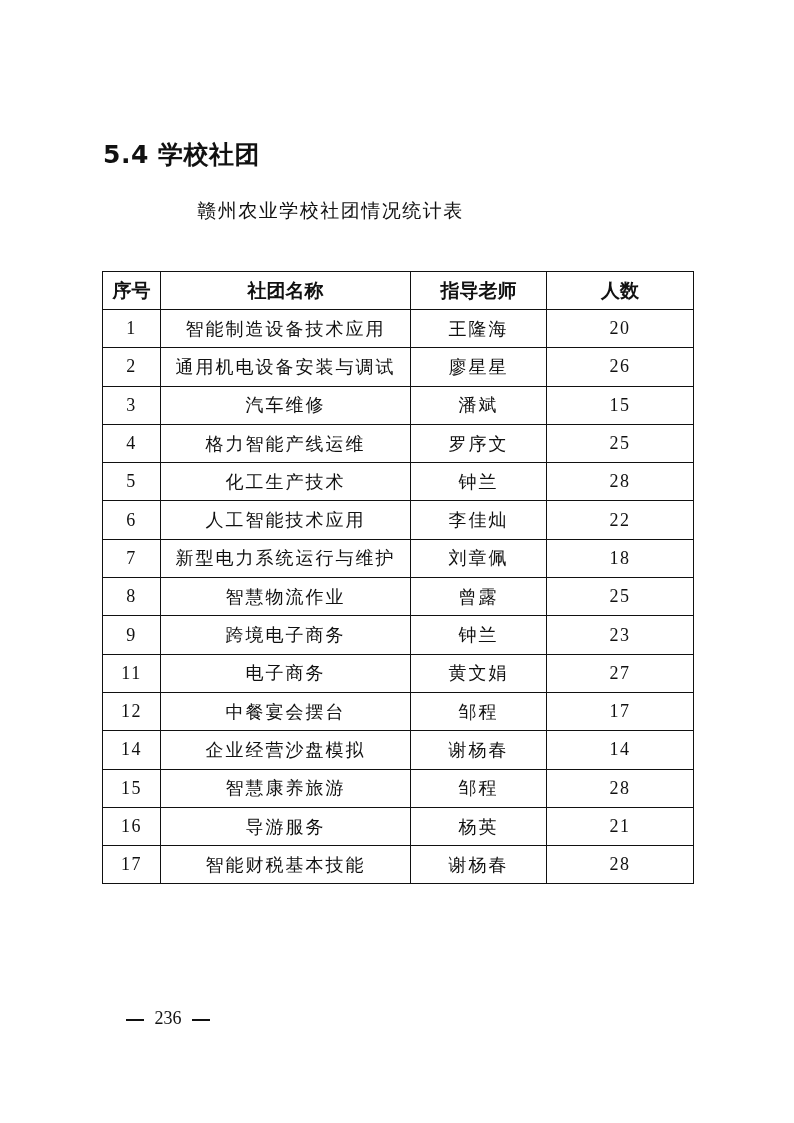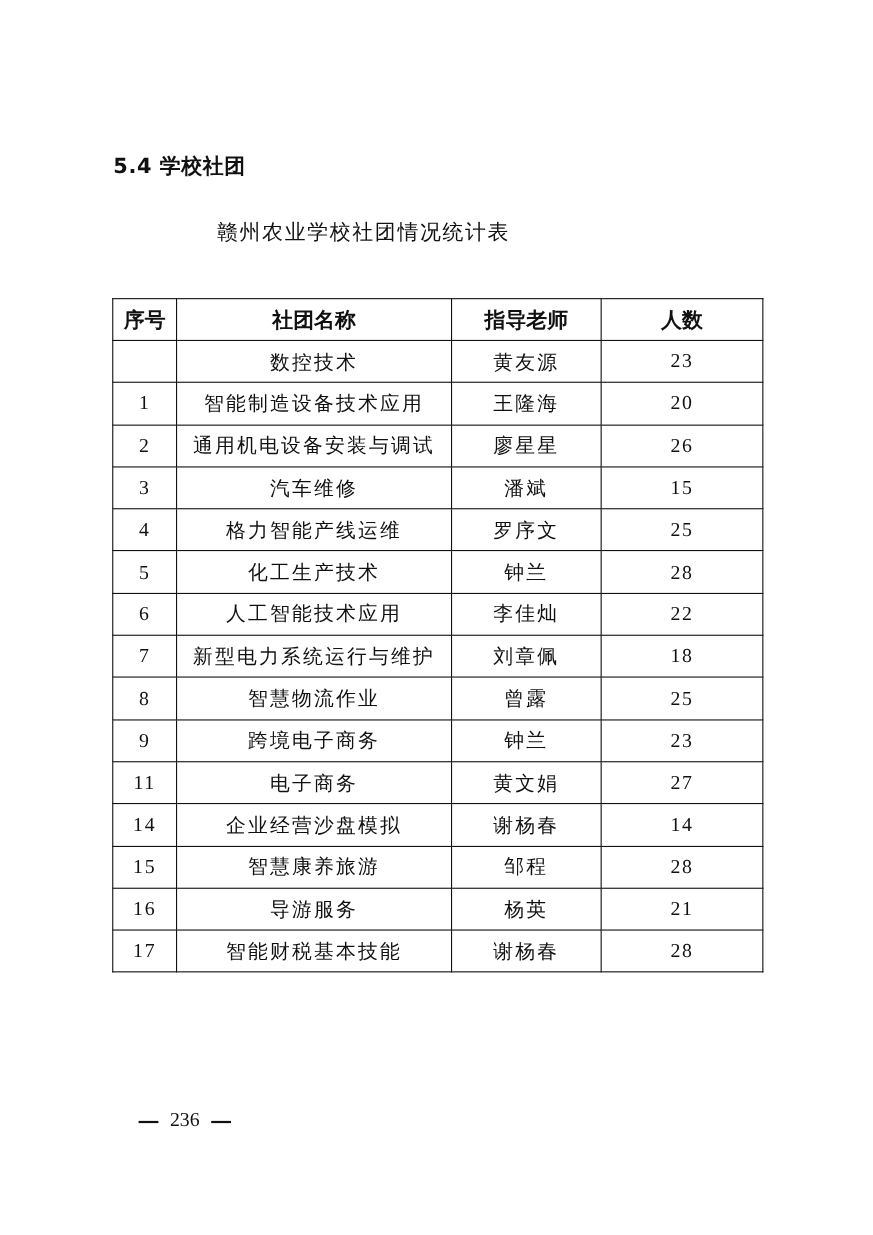--- a/index.html
+++ b/index.html
@@ -1,18 +1,18 @@
 <!DOCTYPE html>
 <html><head>
 <meta charset="utf-8">
 <style>
   html, body { margin: 0; padding: 0; background: #ffffff; }
   body { width: 794px; height: 1123px; position: relative; overflow: hidden;
          font-family: "DejaVu Serif", "Liberation Serif", serif; color: #111; }
-  .section-heading { position: absolute; left: 103px; top: 138px; font-size: 19px; font-weight: bold;
+  .section-heading { position: absolute; left: 103px; top: 138px; font-size: 25px; font-weight: bold;
          font-family: "DejaVu Sans", "Liberation Sans", sans-serif; letter-spacing: 0.5px; }
   .table-caption { position: absolute; left: 0; width: 661px; top: 198px; text-align: center;
          font-size: 19px; letter-spacing: 1.5px; padding-left: 0; font-family: Liberation Serif, serif; }
   .table-caption span { display: inline-block; margin-left: 0; }
   table.stats { position: absolute; left: 102px; top: 253px; width: 591px; border-collapse: collapse;
          table-layout: fixed; margin-top: 18px; }
   table.stats td, table.stats th { border: 1.5px solid #111; text-align: center; vertical-align: middle;
          padding: 0; font-size: 18px; }
   table.stats th { height: 37px; font-weight: bold; font-family: "DejaVu Sans", "Liberation Sans", sans-serif;
          font-size: 19px; }
@@ -40,26 +40,20 @@
   </colgroup>
   <thead>
     <tr>
       <th>序号</th>
       <th>社团名称</th>
       <th>指导老师</th>
       <th>人数</th>
     </tr>
   </thead>
   <tbody id="table-body">
-      <tr>
-        <td class="num"></td>
-        <td>数控技术</td>
-        <td>黄友源</td>
-        <td class="num">23</td>
-      </tr>
       <tr>
         <td class="num">1</td>
         <td>智能制造设备技术应用</td>
         <td>王隆海</td>
         <td class="num">20</td>
       </tr>
       <tr>
         <td class="num">2</td>
         <td>通用机电设备安装与调试</td>
         <td>廖星星</td>
@@ -107,20 +101,26 @@
         <td>钟兰</td>
         <td class="num">23</td>
       </tr>
       <tr>
         <td class="num">11</td>
         <td>电子商务</td>
         <td>黄文娟</td>
         <td class="num">27</td>
       </tr>
       <tr>
+        <td class="num">12</td>
+        <td>中餐宴会摆台</td>
+        <td>邹程</td>
+        <td class="num">17</td>
+      </tr>
+      <tr>
         <td class="num">14</td>
         <td>企业经营沙盘模拟</td>
         <td>谢杨春</td>
         <td class="num">14</td>
       </tr>
       <tr>
         <td class="num">15</td>
         <td>智慧康养旅游</td>
         <td>邹程</td>
         <td class="num">28</td>

